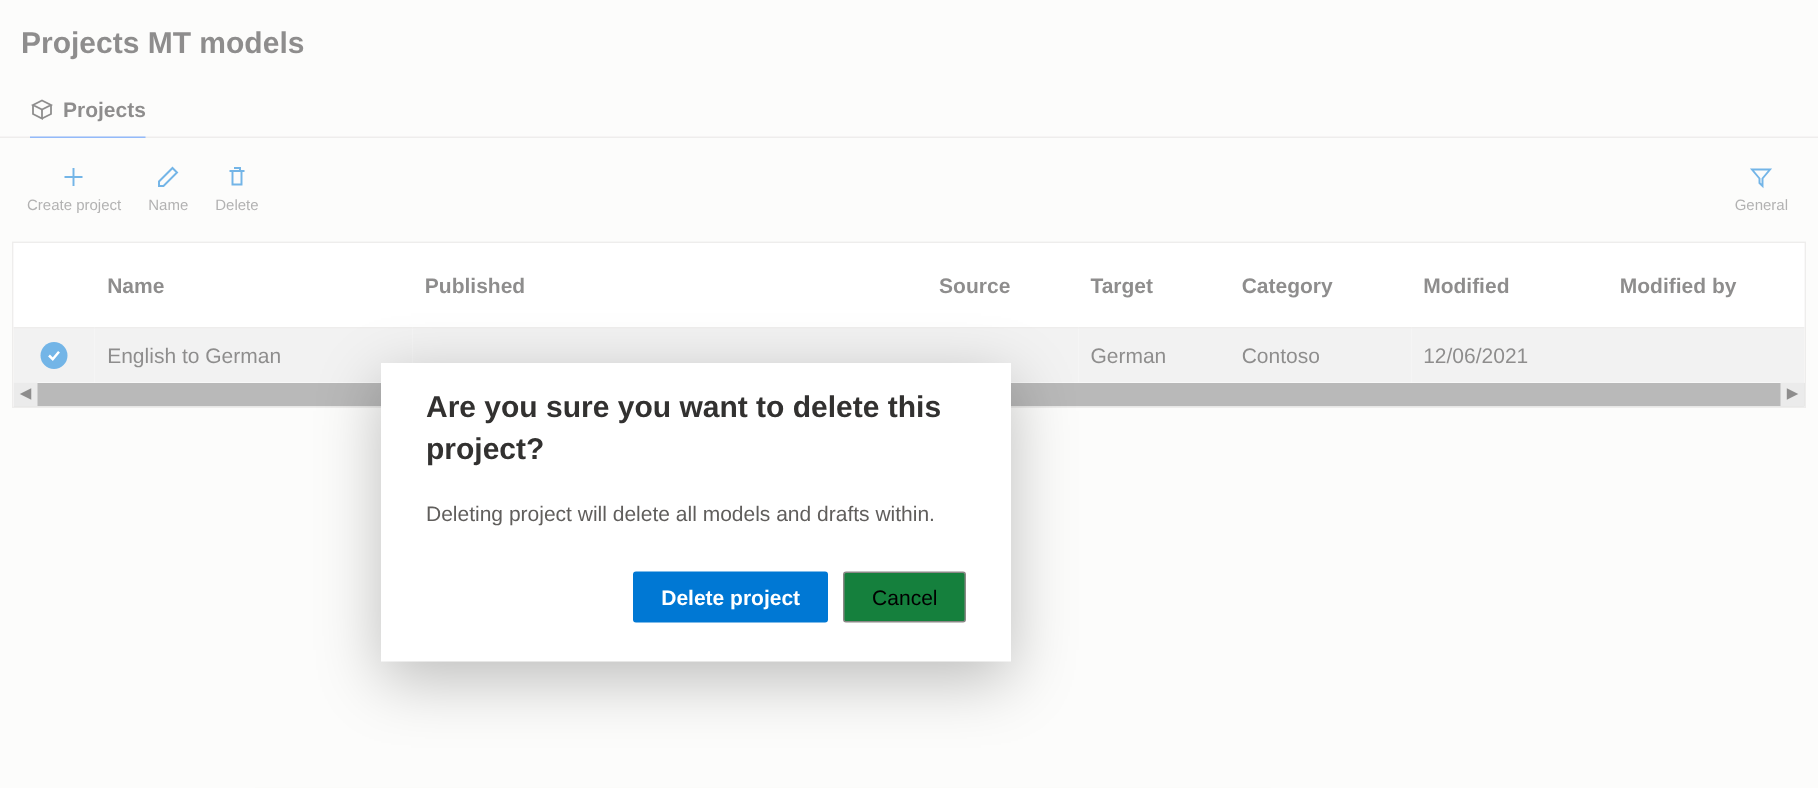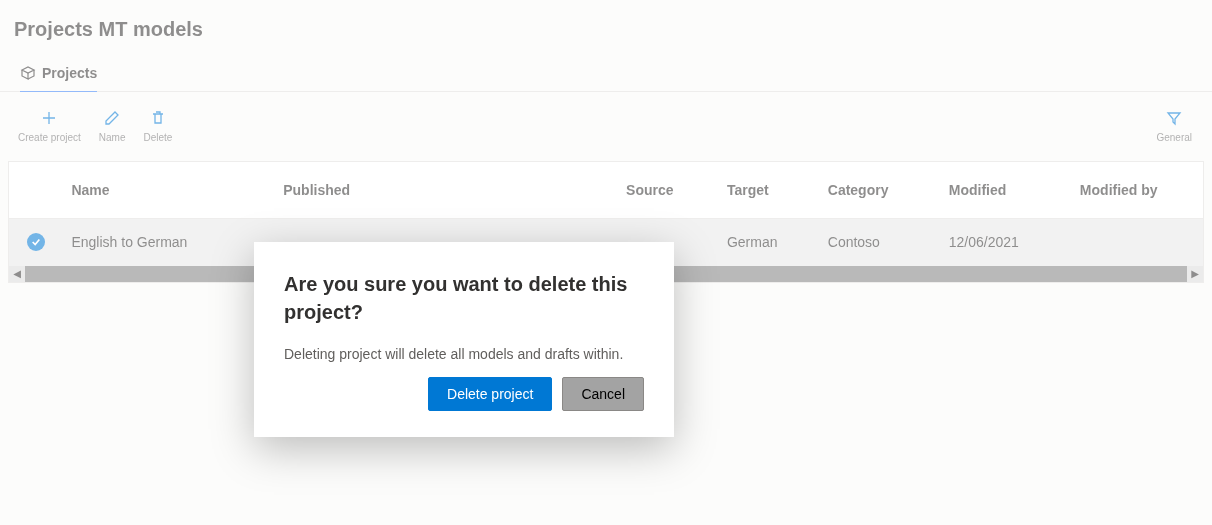--- a/index.html
+++ b/index.html
@@ -69,21 +69,21 @@
       text-align: left;
       font-weight: 700;
       font-size: 14px;
       height: 56px;
       padding: 0 8px;
       border-bottom: 1px solid #e1dfdd;
       background: #fff;
       white-space: nowrap;
     }
     tbody td {
-      height: 48px;
+      height: 37px;
       padding: 0 8px;
       font-size: 14px;
       white-space: nowrap;
     }
     tbody tr.selected { background: #e8e8e8; }
     .col-check { width: 54px; text-align: center; }
     .col-name { width: 210px; }
     .col-published { width: 340px; }
     .col-source { width: 100px; }
     .col-target { width: 100px; }
@@ -122,55 +122,55 @@
       inset: 0;
       background: rgba(255,255,255,0.45);
     }
     .dialog {
       position: absolute;
       left: 254px;
       top: 242px;
       width: 420px;
       background: #fff;
       box-shadow: 0 12px 40px rgba(0,0,0,0.25);
-      padding: 28px 30px 26px 30px;
+      padding: 16px 30px 26px 30px;
     }
     .dialog-title {
       font-size: 20px;
       font-weight: 600;
       line-height: 1.4;
       margin-bottom: 18px;
       color: #323130;
     }
     .dialog-body {
       font-size: 14px;
       color: #605e5c;
       line-height: 1.5;
-      margin-bottom: 12px;
+      margin-bottom: 28px;
     }
     .dialog-actions {
       display: flex;
       justify-content: flex-end;
       gap: 10px;
     }
     .btn {
       min-width: 80px;
       height: 34px;
       padding: 0 18px;
       font-size: 14px;
       cursor: pointer;
       border-radius: 2px;
       border: 1px solid #8a8886;
-      background: #a3a3a3;
+      background: #15803d;
     }
     .btn-primary {
       background: #0078d4;
       color: #fff;
       border-color: #0078d4;
-      font-weight: 400;
+      font-weight: 700;
     }
     svg { display: block; }
   </style>
 </head>
 <body>
 
 <h1 class="page-title">Projects MT models</h1>
 
 <div class="tabs">
   <div class="tab active">

